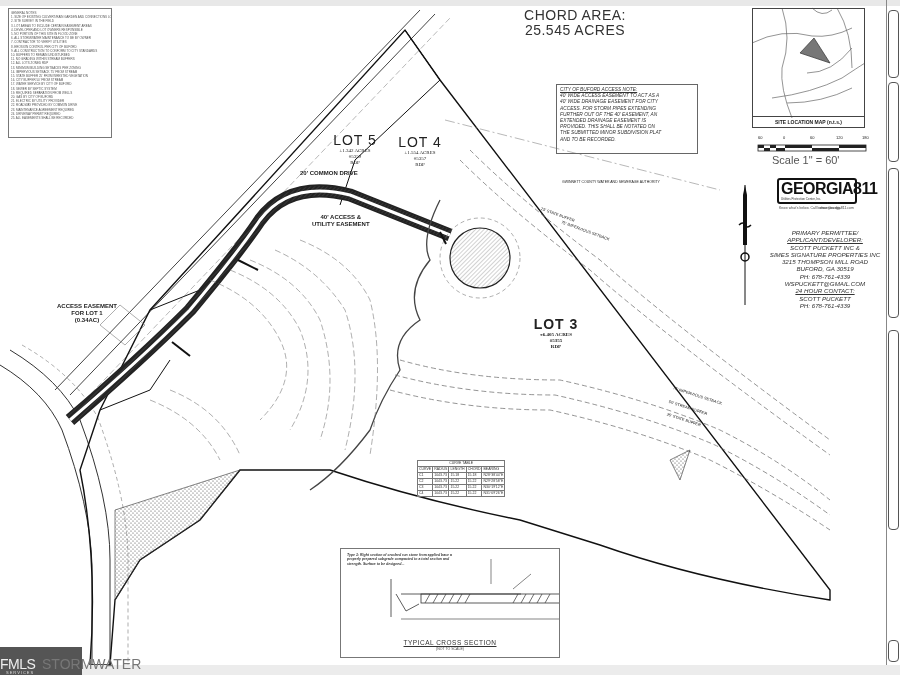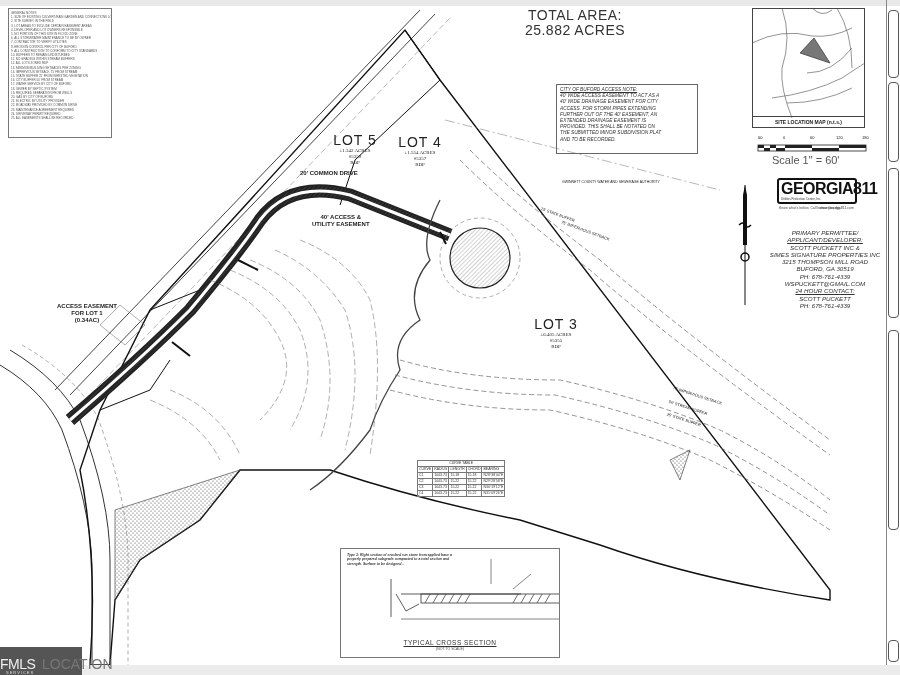--- a/index.html
+++ b/index.html
@@ -139,22 +139,22 @@
 
     <g transform="translate(745,185)">
       <line x1="0" y1="0" x2="0" y2="120" stroke="#111" stroke-width="1"></line>
       <path d="M-2 10 L0 0 L2 10 L2 60 L-2 60 Z" fill="#111"></path>
       <path d="M-6 40 Q-2 36 0 40 Q2 44 6 40" fill="none" stroke="#111" stroke-width="1.5"></path>
       <circle cx="0" cy="72" r="4" fill="none" stroke="#111" stroke-width="1.5"></circle>
     </g>
   </svg>
 
   <div class="total-area">
-    <div>TOTAL AREA:</div>
-    <div>25.882 ACRES</div>
+    <div>CHORD AREA:</div>
+    <div>25.545 ACRES</div>
   </div>
 
   <div class="notes-box">
     <div>GENERAL NOTES</div>
     <div>1. SIZE OF EXISTING CULVERT/RAIN GARDEN AND CONNECTIONS LOCATIONS TO BE</div>
     <div>2. SITE SURVEY IN THE FIELD</div>
     <div>3. LOT AREAS TO INCLUDE CERTAIN EASEMENT AREAS</div>
     <div>4. DEVELOPER AND LOT OWNERS RESPONSIBLE</div>
     <div>5. NO PORTION OF THIS SITE IN FLOOD ZONE</div>
     <div>6. ALL STORMWATER MAINTENANCE TO BE BY OWNER</div>
@@ -172,21 +172,21 @@
     <div>18. SEWER BY SEPTIC SYSTEM</div>
     <div>19. REQUIRED SEPARATION FROM WELLS</div>
     <div>20. GAS BY CITY OF BUFORD</div>
     <div>21. ELECTRIC BY UTILITY PROVIDER</div>
     <div>22. ROADWAY PROVIDED BY COMMON DRIVE</div>
     <div>23. MAINTENANCE AGREEMENT REQUIRED</div>
     <div>24. DRIVEWAY PERMIT REQUIRED</div>
     <div>25. ALL EASEMENTS SHALL BE RECORDED</div>
   </div>
 
-  <div class="lot-label" style="left:516px;top:316px;width:80px;">
+  <div class="lot-label" style="left:516px;top:316px;width:80px;font-weight:bold;">
     <span class="name">LOT 3</span>
     <span class="small">±6.405 ACRES</span>
     <span class="small">#5355</span>
     <span class="small">RDP</span>
   </div>
   <div class="lot-label" style="left:385px;top:134px;width:70px;">
     <span class="name">LOT 4</span>
     <span class="small">±1.554 ACRES</span>
     <span class="small">#5357</span>
     <span class="small">RDP</span>
@@ -338,14 +338,14 @@
     <div class="tb-cell" style="top:168px;height:150px;"></div>
     <div class="tb-cell" style="top:330px;height:200px;"></div>
     <div class="tb-cell" style="top:640px;height:22px;"></div>
   </div>
 
   <div class="botbar"></div>
   <div class="fmls">
     <span class="logo">FMLS</span>
     <span class="svc">SERVICES</span>
   </div>
-  <div class="recording">LOCATION</div>
+  <div class="recording">STORMWATER</div>
 </div>
 
 </body></html>

